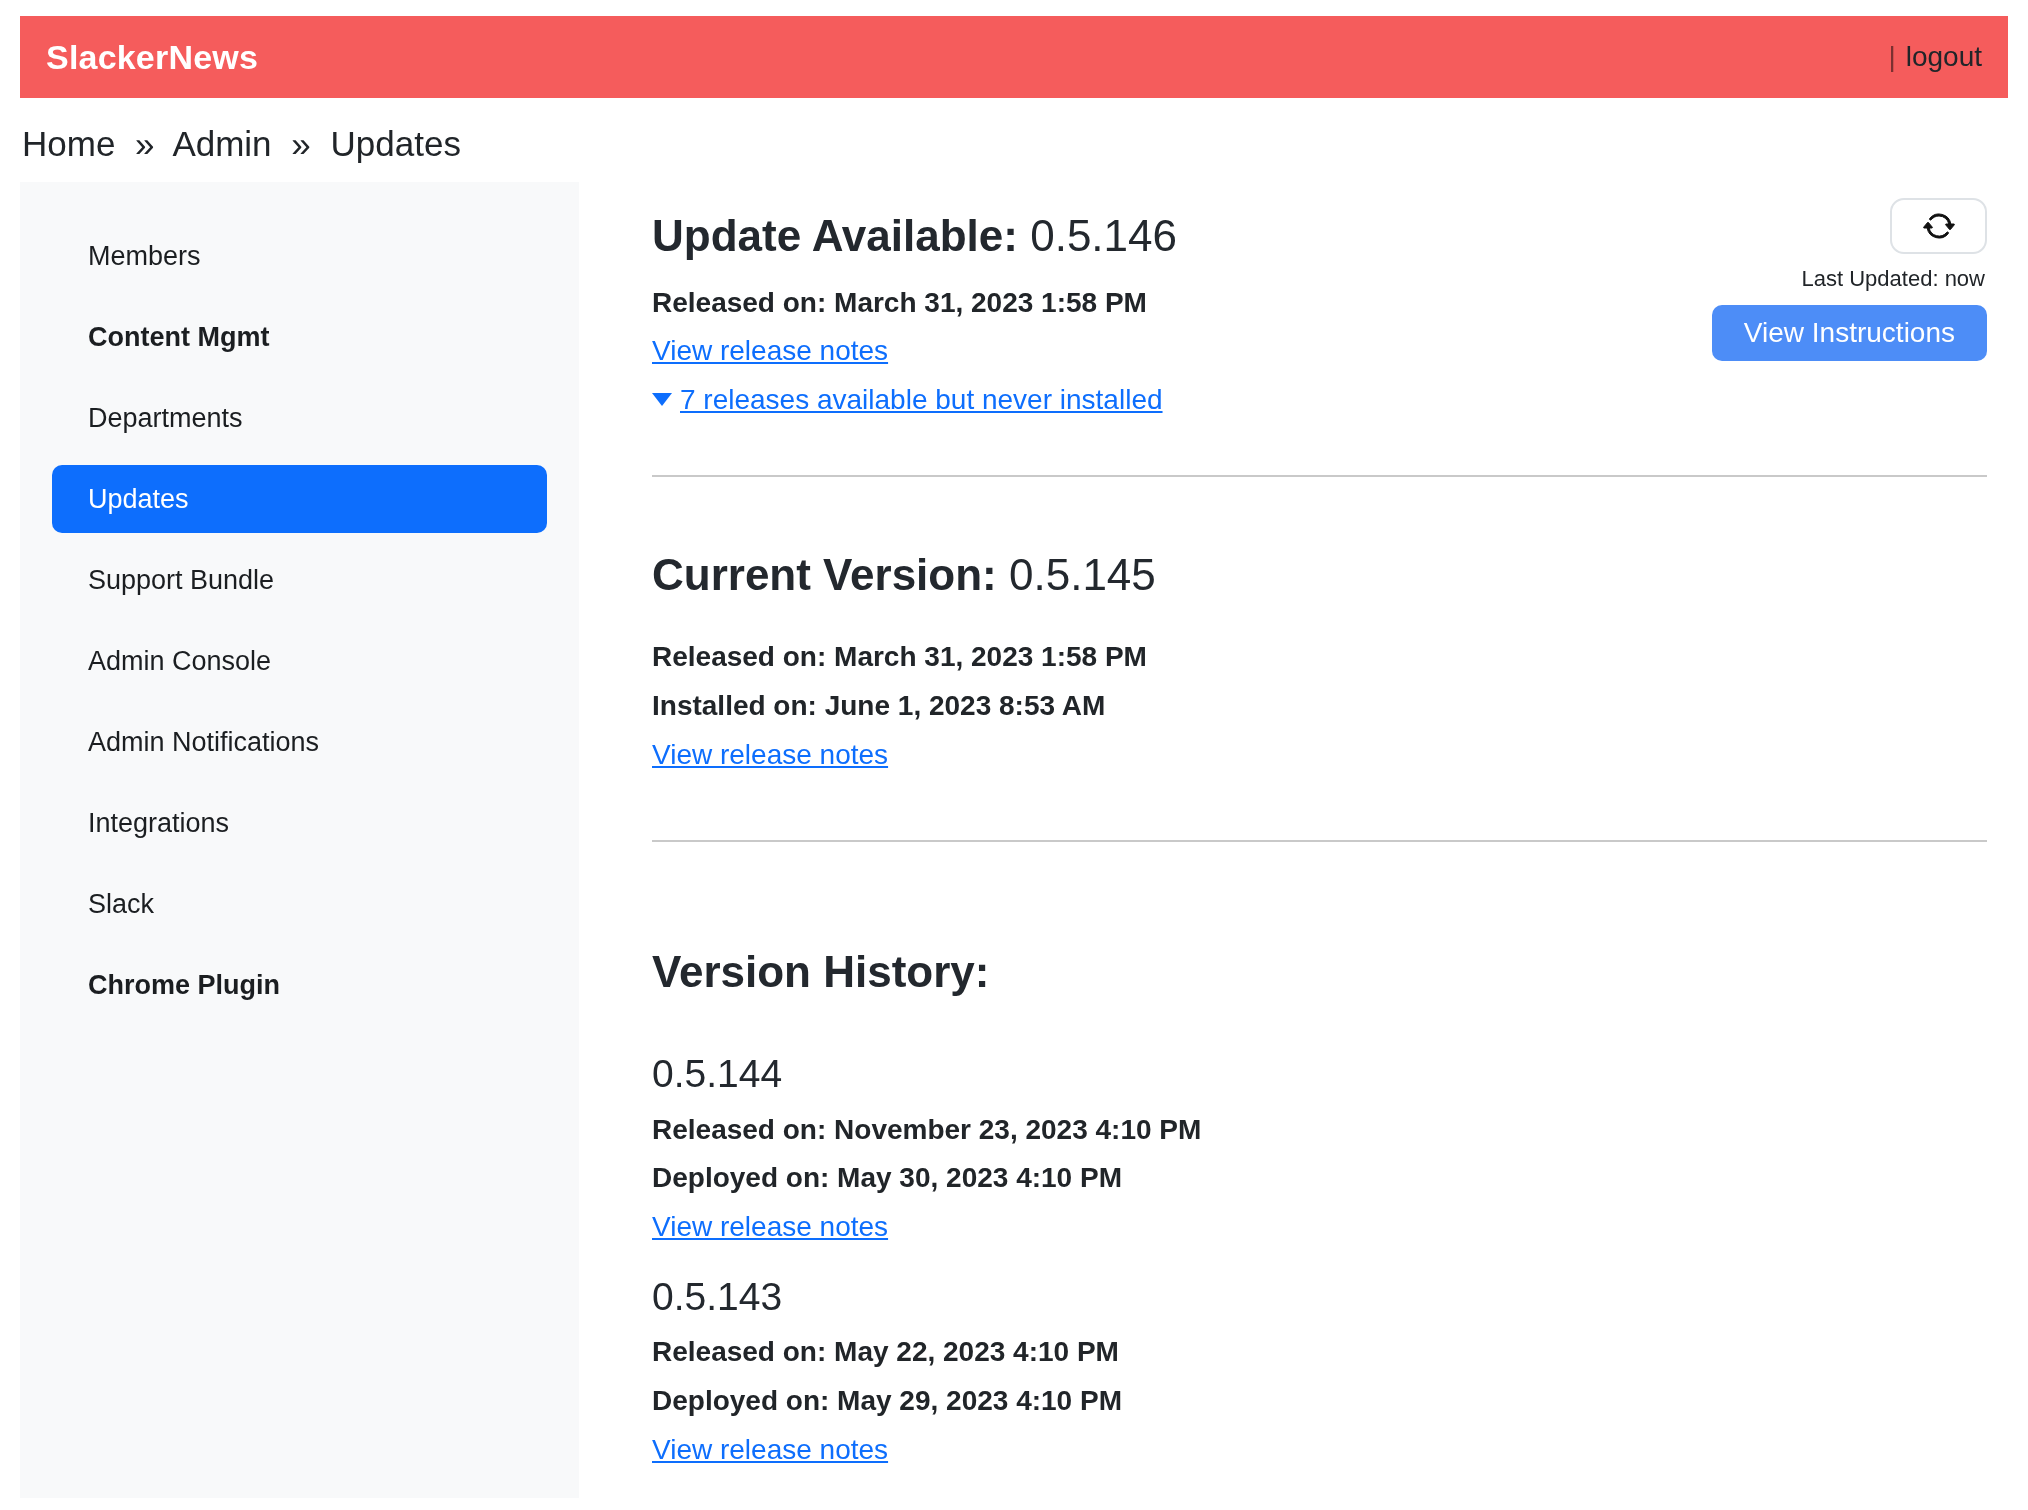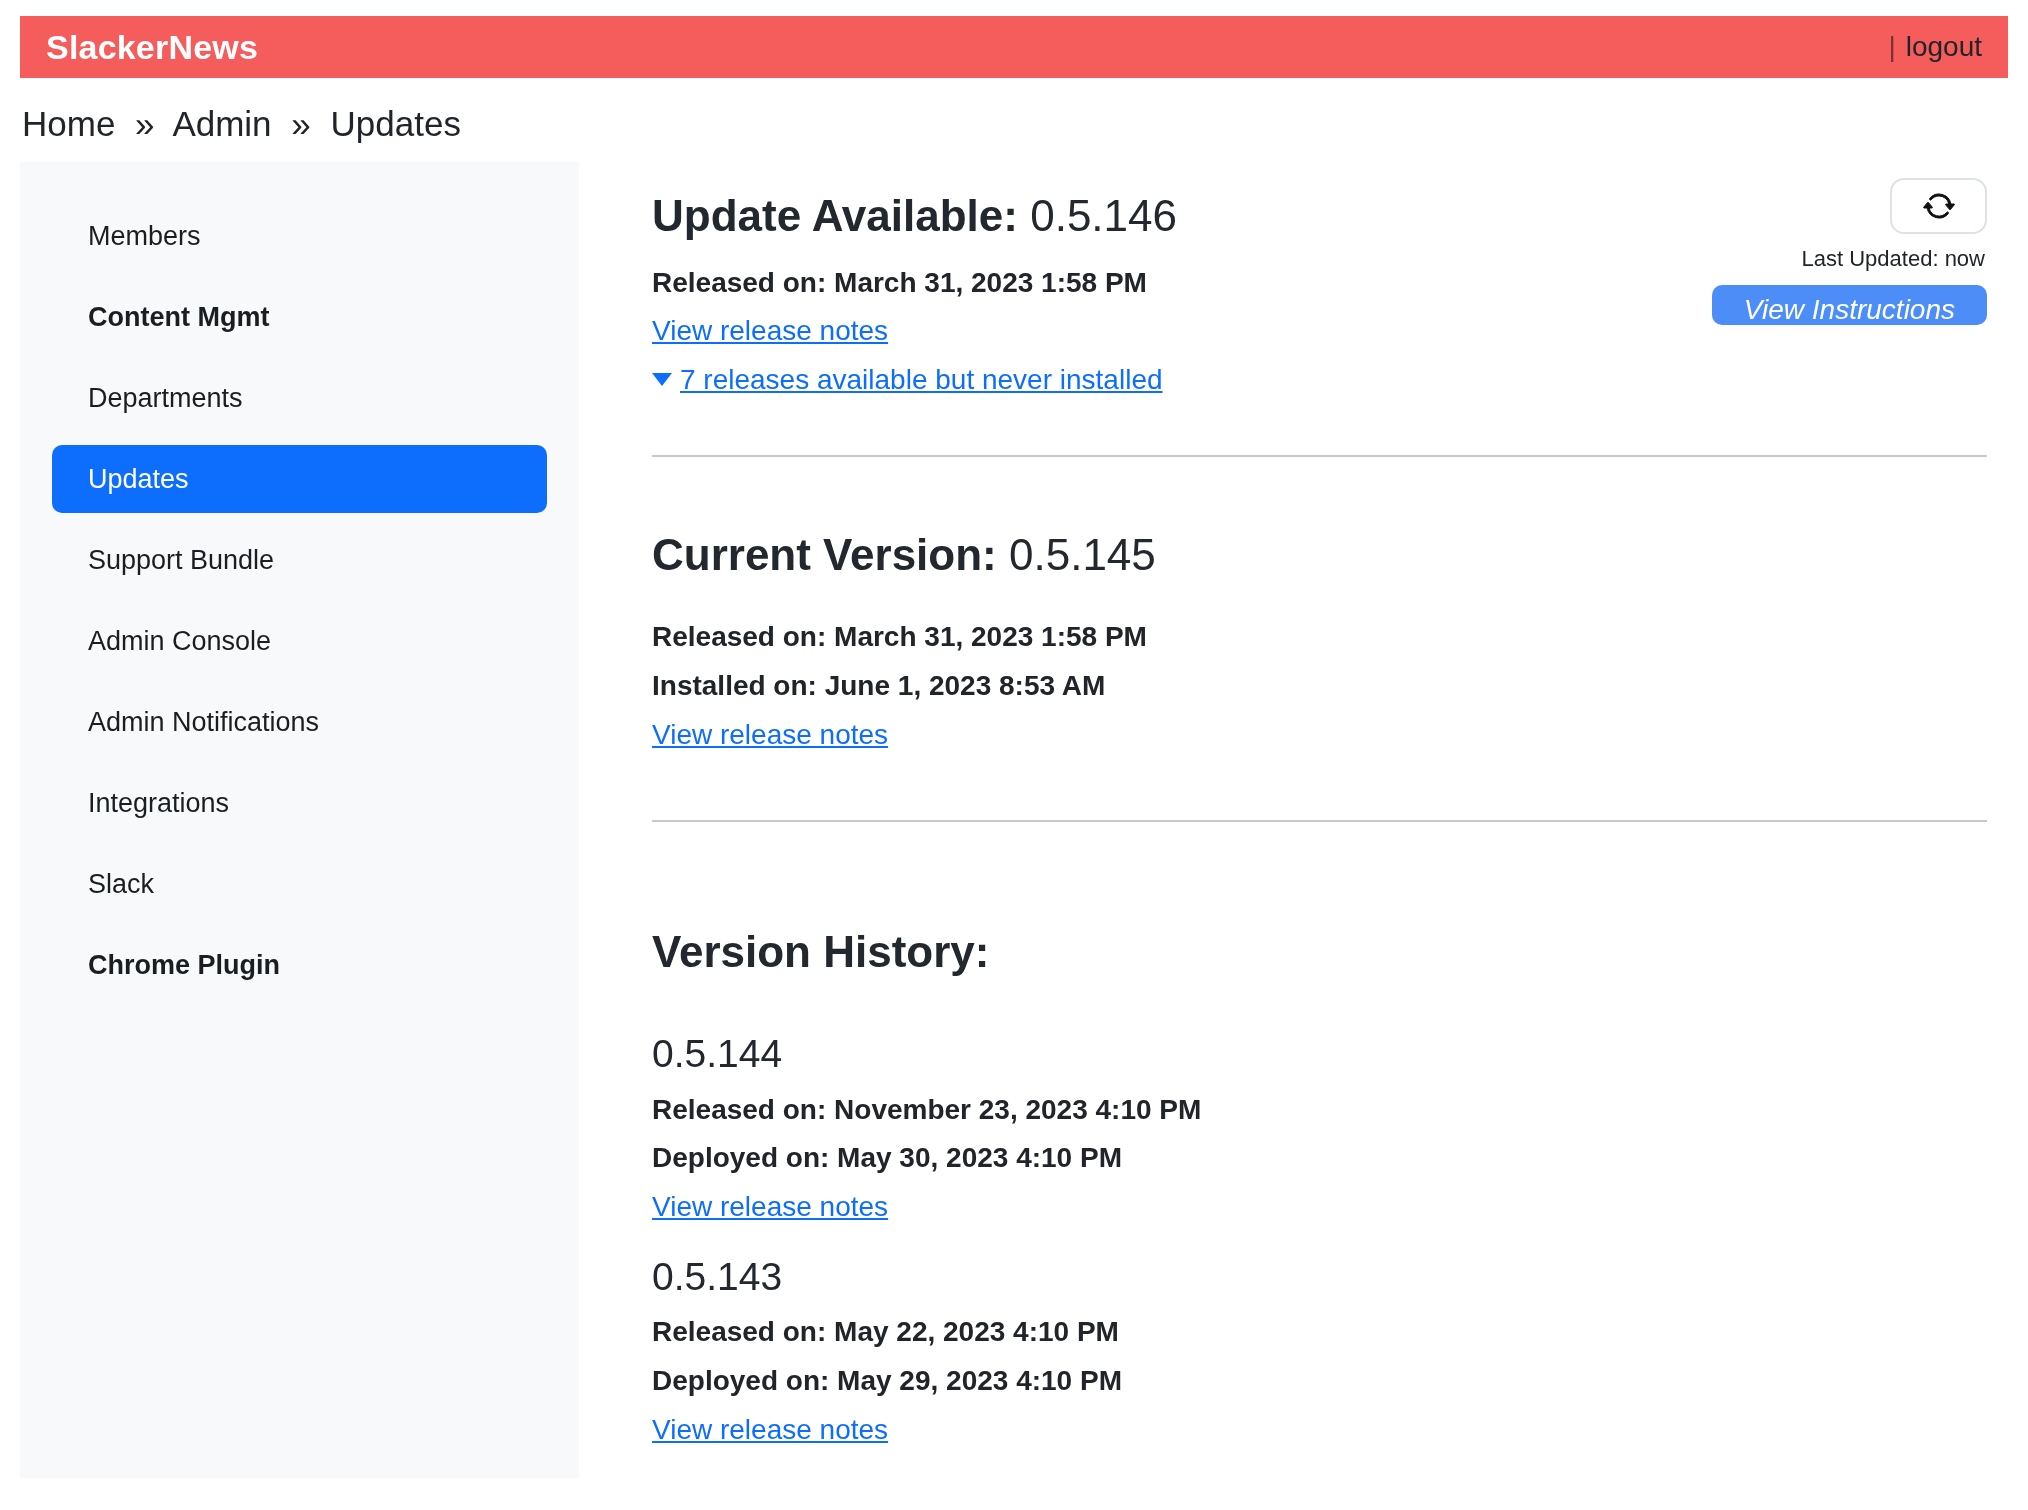--- a/index.html
+++ b/index.html
@@ -8,21 +8,21 @@
     width: 2028px; height: 1510px;
     padding: 16px 20px 0 20px;
     background: #ffffff;
     color: #212529;
     font-family: "Liberation Sans", sans-serif;
     overflow: hidden;
   }
 
   
   .app-header {
-    height: 62px;
+    height: 82px;
     background: #f55c5c;
     display: flex; align-items: center; justify-content: space-between;
     padding: 0 26px;
   }
   .brand { font-size: 34px; font-weight: 700; color: #ffffff; letter-spacing: 0.2px; }
   .logout-wrap { font-size: 28px; color: #212529; }
   .logout-pipe { color: #7c3030; margin-right: 10px; }
   .logout-link { color: #212529; text-decoration: none; cursor: pointer; text-align: center; }
 
   
@@ -108,26 +108,25 @@
   .refresh-btn {
     width: 97px; height: 56px;
     background: #ffffff;
     border: 2px solid #dee2e6; border-radius: 14px;
     display: flex; align-items: center; justify-content: center;
     cursor: pointer; padding: 0;
   }
   .refresh-btn svg { width: 32px; height: 32px; color: #111111; }
   .last-updated { font-size: 22px; color: #212529; margin: 12px 2px 13px 0; }
   .instructions-btn {
-    height: 40px; padding: 9px 32px;
+    height: 56px; padding: 9px 32px;
     background: #4d8df7; color: #ffffff;
     font-size: 28px; font-family: "Liberation Sans", sans-serif;
     border: none; border-radius: 10px;
     cursor: pointer;
-    font-style: italic;
   }
 </style>
 </head>
 <body>
 
 <header class="app-header">
   <div class="brand">SlackerNews</div>
   <div class="logout-wrap">
     <span class="logout-pipe">|</span><a class="logout-link">logout</a>
   </div>

